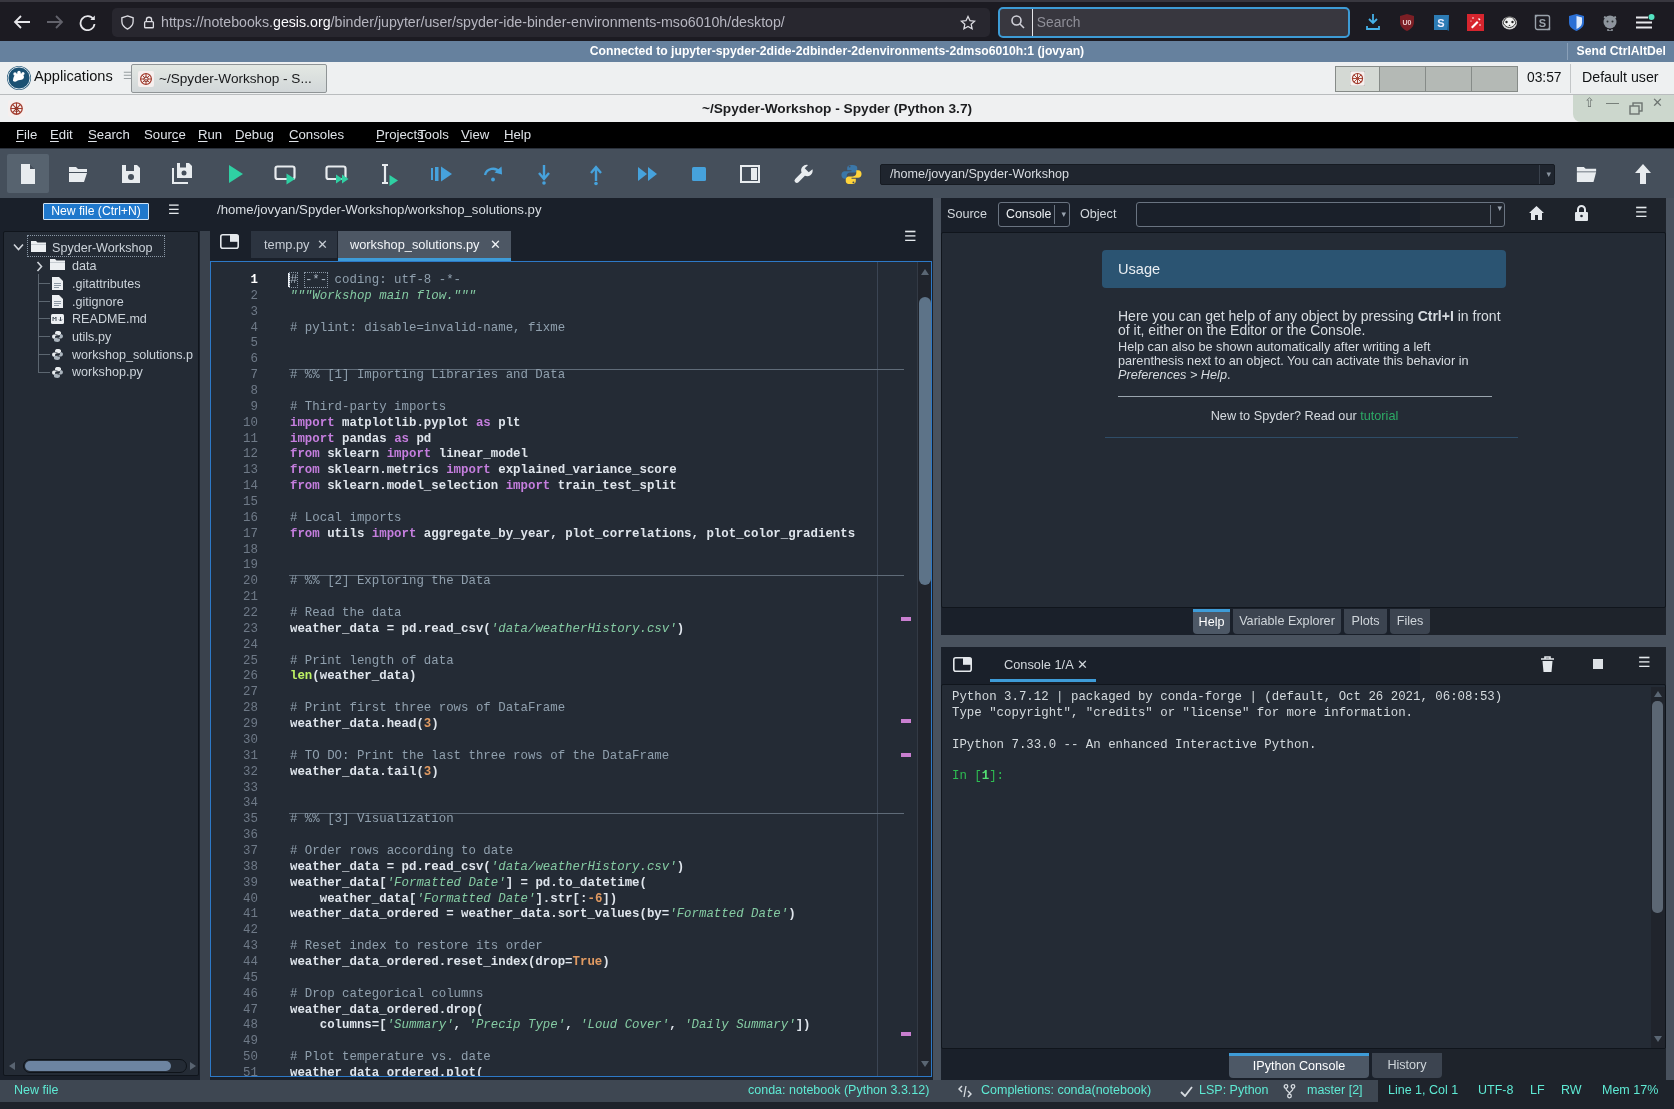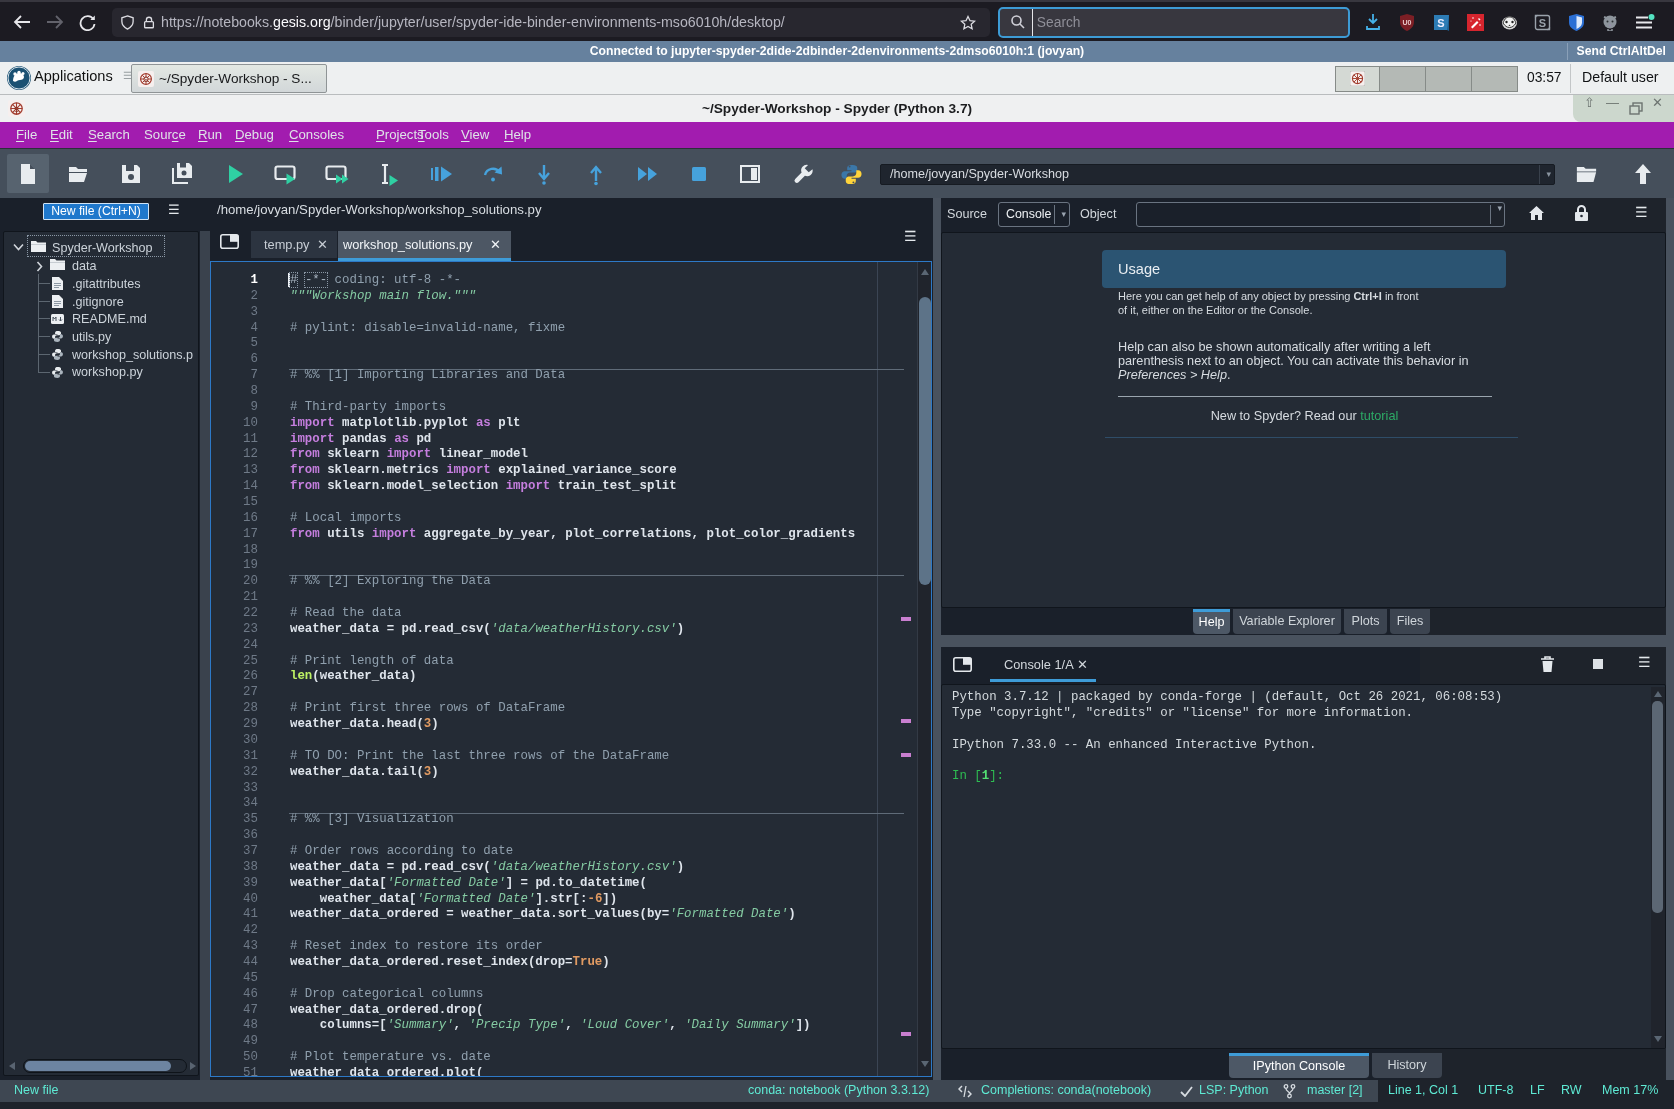--- a/index.html
+++ b/index.html
@@ -10,21 +10,21 @@
 #searchpill{left:998px;top:5px;width:352px;height:31px;background:#38373f;border:2px solid #3d9bd5;border-radius:5px;color:#8f8f98;font-size:13.8px;line-height:27px}
 
 #connbar{left:0;top:41px;width:1674px;height:21px;background:#66819e;color:#fff;font-size:12.2px;font-weight:bold;text-align:center;line-height:21px}
 
 #taskbar{left:0;top:62px;width:1674px;height:33px;background:#eef0f1;border-bottom:1px solid #b9bcbe}
 #winbtn{left:131px;top:2px;width:196px;height:29px;background:linear-gradient(#e3e8e3,#d2d7d9);border:1px solid #8f9496;border-radius:2px;color:#17181a;font-size:13.6px;line-height:27px}
 
 #titlebar{left:0;top:95px;width:1674px;height:27px;background:#eff0f1;color:#1c1d1f;font-size:13.7px;font-weight:bold;text-align:center;line-height:27px}
 #wbuttons{right:0;top:95px;width:101px;height:27px;background:#ccd7cd;border-bottom-left-radius:8px;color:#6c7370;font-size:13px}
 
-#menubar{left:0;top:122px;width:1674px;height:26px;background:#a21caf;color:#dfe3e8;font-size:13.2px}
+#menubar{left:0;top:122px;width:1674px;height:26px;background:#000000;color:#dfe3e8;font-size:13.2px}
 #menubar span{position:absolute;top:5px}
 #menubar u{text-decoration:underline;text-underline-offset:2px}
 
 #toolbar{left:0;top:148px;width:1674px;height:50px;background:#454f5b;border-top:1px solid #2a303a}
 #tb-hl{left:7px;top:5px;width:42px;height:39px;background:#57636f;border-radius:2px}
 .ticon{top:13px;width:24px;height:24px}
 #pathbox{left:880px;top:15px;width:675px;height:21px;background:#1f252e;border:1px solid #161b22;border-radius:2px;color:#d8dce1;font-size:12.6px;line-height:19px}
 
 #content{left:0;top:198px;width:1420px;height:882px;background:#1a202a}
 .splitv{background:#49525e}
@@ -374,21 +374,21 @@
     <div class="abs" style="left:21px;top:829px;width:146px;height:10px;background:#6d84a1;border-radius:5px"></div>
     <div class="abs" style="left:5px;top:830px;width:0;height:0;border-top:4px solid transparent;border-bottom:4px solid transparent;border-right:6px solid #596471"></div>
     <div class="abs" style="left:186px;top:830px;width:0;height:0;border-top:4px solid transparent;border-bottom:4px solid transparent;border-left:6px solid #596471"></div>
   </div>
   <div class="abs" id="tabbar">
     <svg class="abs" style="left:10px;top:14px" width="19" height="15" viewBox="0 0 19 15">
         <rect x="0.8" y="0.8" width="17.4" height="13.4" rx="2" fill="none" stroke="#e4e8ec" stroke-width="1.6"></rect>
         <rect x="10" y="0.8" width="8.2" height="7" fill="#e4e8ec"></rect>
       </svg>
     <div class="abs" style="left:41px;top:11px;width:86px;height:27px;background:#2c3440;color:#c7cdd4;font-size:12.8px;line-height:27px"><span style="margin-left:13px">temp.py</span><span class="abs" style="right:9px;top:0;font-size:13px">✕</span></div>
-    <div class="abs" style="left:128px;top:11px;width:173px;height:27px;background:#4d5764;color:#f2f5f8;font-size:12.8px;line-height:27px"><span style="margin-left:5px">workshop_solutions.py</span><span class="abs" style="right:10px;top:0;font-size:13px">✕</span></div>
+    <div class="abs" style="left:128px;top:11px;width:173px;height:27px;background:#4d5764;color:#f2f5f8;font-size:12.8px;line-height:27px"><span style="margin-left:12px">workshop_solutions.py</span><span class="abs" style="right:10px;top:0;font-size:13px">✕</span></div>
     <div class="abs" style="left:128px;top:38px;width:173px;height:3px;background:#3e9cd8"></div>
     <div class="abs" style="left:694px;top:8px;color:#e4e8ec;font-size:14px">☰</div>
   </div>
   <div class="abs" id="editor">
     <div class="edgeline"></div>
     <div class="cellsep" style="top:107px"></div>
     <div class="cellsep" style="top:313px"></div>
     <div class="cellsep" style="top:551px"></div>
     <pre id="gutter"><b style="color:#fff">  1</b>
   2
@@ -515,21 +515,21 @@
       </svg>
     <svg class="abs" style="left:633px;top:7px" width="15" height="17" viewBox="0 0 15 17">
         <rect x="1" y="7" width="13" height="9" rx="1" fill="#e4e8ec"></rect>
         <path d="M4 7V4.5a3.5 3.5 0 017 0V7" fill="none" stroke="#e4e8ec" stroke-width="2"></path>
         <circle cx="7.5" cy="11" r="1.3" fill="#242b35"></circle>
       </svg>
     <div class="abs" style="left:694px;top:6px;color:#e4e8ec;font-size:14px">☰</div>
   </div>
   <div class="abs panel" id="helppane">
     <div class="abs" style="left:160px;top:17px;width:404px;height:38px;background:#2b5472;border-radius:4px;color:#e9eef2;font-size:14.6px;line-height:38px"><span style="margin-left:16px">Usage</span></div>
-    <div class="abs" style="left:176px;top:56px;width:392px;color:#d7dce1;font-size:11px;line-height:14.2px">Here you can get help of any object by pressing <b>Ctrl+I</b> in front<br>of it, either on the Editor or the Console.</div>
+    <div class="abs" style="left:176px;top:76px;width:392px;color:#d7dce1;font-size:14px;line-height:14.2px">Here you can get help of any object by pressing <b>Ctrl+I</b> in front<br>of it, either on the Editor or the Console.</div>
     <div class="abs" style="left:176px;top:107px;width:400px;color:#d7dce1;font-size:12.7px;line-height:14.2px">Help can also be shown automatically after writing a left<br>parenthesis next to an object. You can activate this behavior in<br><i>Preferences &gt; Help</i>.</div>
     <div class="abs" style="left:176px;top:163px;width:374px;height:1px;background:#9aa5ae"></div>
     <div class="abs" style="left:0;top:176px;width:725px;text-align:center;color:#d7dce1;font-size:12.7px">New to Spyder? Read our <span style="color:#2dab66">tutorial</span></div>
     <div class="abs" style="left:163px;top:204px;width:413px;height:1px;background:#2f4d68"></div>
   </div>
   <div class="abs" id="helptabs">
     <span class="btab act" style="left:252px;width:37px">Help</span>
     <span class="btab" style="left:292px;width:108px">Variable Explorer</span>
     <span class="btab" style="left:403px;width:43px">Plots</span>
     <span class="btab" style="left:449px;width:40px">Files</span>

